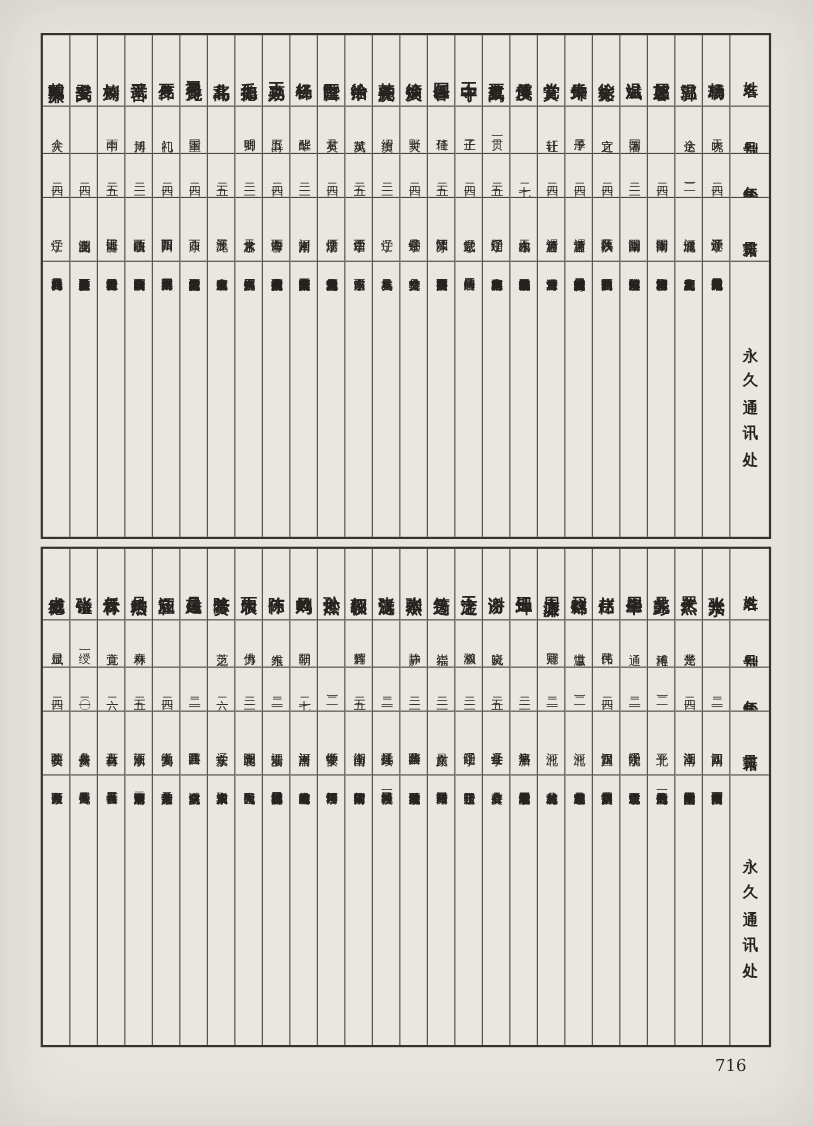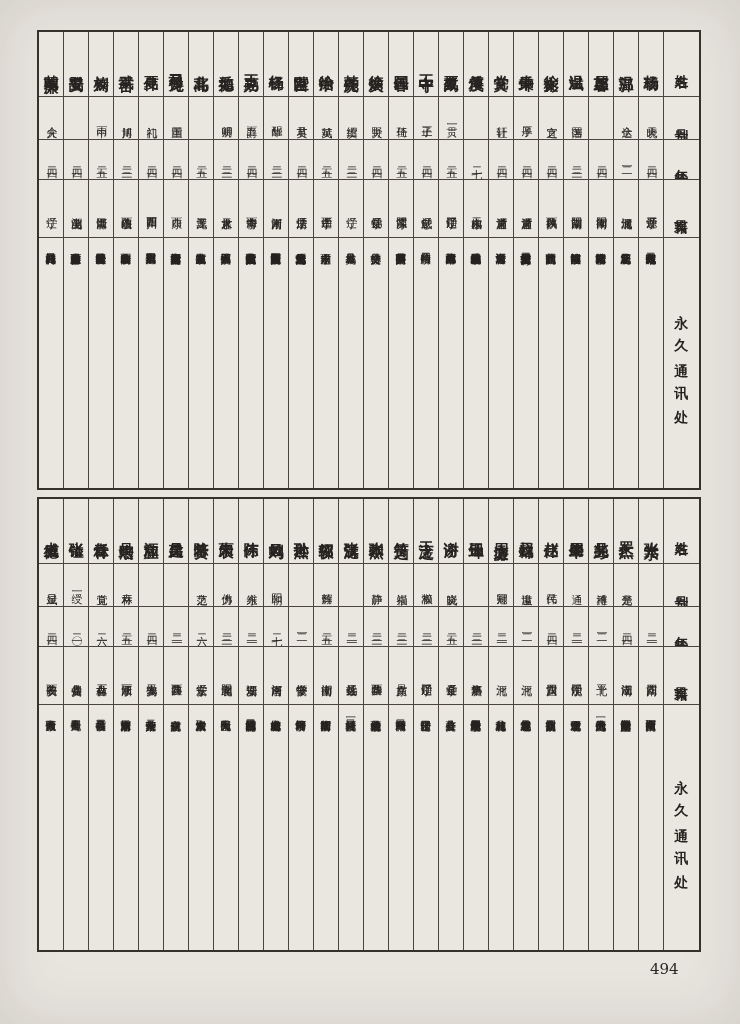--- a/index.html
+++ b/index.html
@@ -957,14 +957,14 @@
           <div class="vtext">二四</div>
         </div>
         <div class="cell c-native">
           <div class="vtext">陕西长安</div>
         </div>
         <div class="cell c-address">
           <div class="vtext">西大街永顺诚号</div>
         </div>
       </div>
     </div>
-  <div class="page-number">494</div>
+  <div class="page-number">716</div>
 </div>
 
 </body></html>

